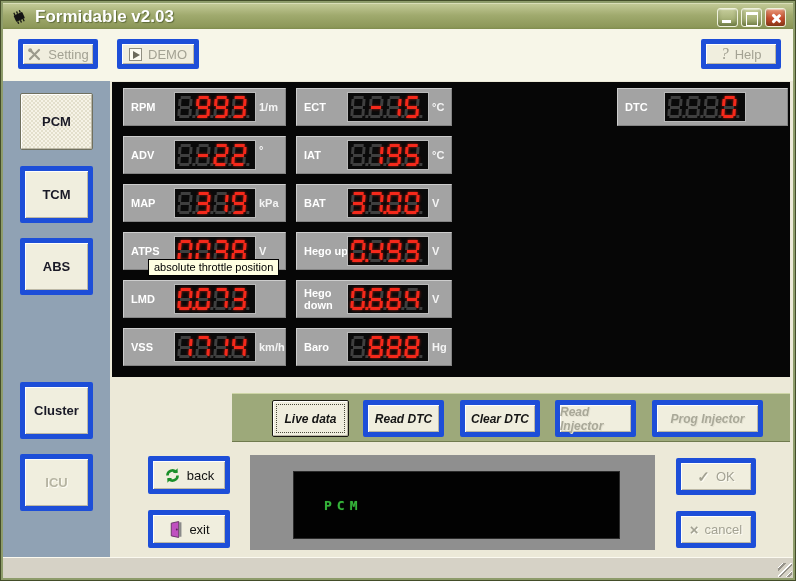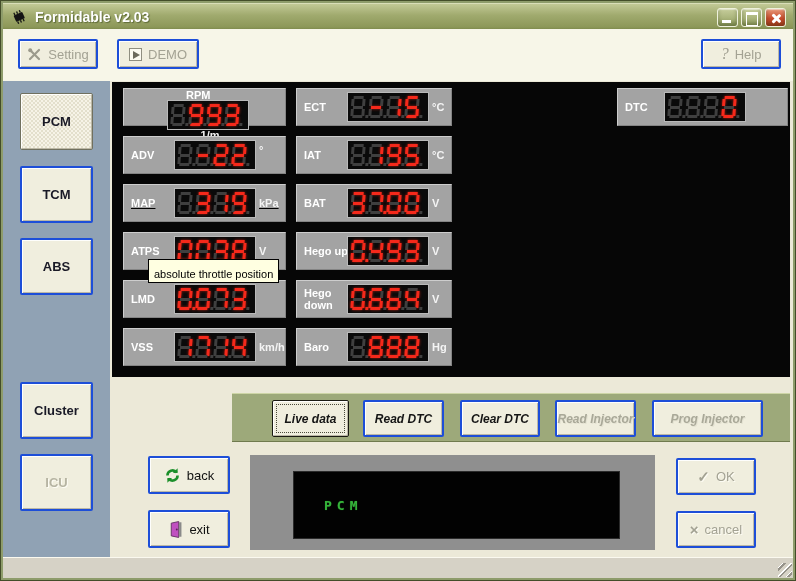--- a/index.html
+++ b/index.html
@@ -5,37 +5,37 @@
   html,body{margin:0;padding:0;background:#3a3a3a;}
   *{box-sizing:border-box;}
   .win{position:relative;width:796px;height:581px;background:#8e9c6b;
        font-family:"Liberation Sans",sans-serif;overflow:hidden;
        box-shadow:inset 0 0 0 1px #434d29;}
   
   .titlebar{position:absolute;left:3px;top:3px;width:790px;height:26px;
     background:linear-gradient(#c2c996,#a0aa6e 45%,#8d9859 92%,#7f8b4e);
     border-top:1px solid #d9deb8;display:flex;align-items:center;}
   .app-icon{margin-left:7px;flex:none;}
-  .title-text{color:#ffffff;font-weight:bold;font-size:14px;margin-left:7px;
+  .title-text{color:#ffffff;font-weight:bold;font-size:17px;margin-left:7px;
     text-shadow:1px 1px 1px #5f6b39;}
   .tbtn{position:absolute;top:8px;width:21px;height:19px;border:1px solid #eef1dc;
     border-radius:3px;box-shadow:inset 0 -3px 4px rgba(35,45,10,.35),inset 0 1px 1px rgba(255,255,255,.55);}
   .tbtn.min{left:717px;background:linear-gradient(#c6cd9b,#93a061);}
   .tbtn.max{left:741px;background:linear-gradient(#c6cd9b,#93a061);}
   .tbtn.close{left:765px;background:linear-gradient(#e89a7a,#c94c2d 55%,#b23d20);}
   .tbtn.min::after{content:"";position:absolute;left:4px;bottom:3px;width:9px;height:3px;background:#fff;}
   .tbtn.max::after{content:"";position:absolute;left:4px;top:3px;width:10px;height:10px;
     border:1px solid #fff;border-top-width:3px;}
   .tbtn.close::before,.tbtn.close::after{content:"";position:absolute;left:8.5px;top:3.5px;
     width:2.6px;height:11px;background:#fff;border-radius:1px;}
   .tbtn.close::before{transform:rotate(45deg);}
   .tbtn.close::after{transform:rotate(-45deg);}
   
   .toolbar{position:absolute;left:3px;top:29px;width:790px;height:52px;background:#f7f6e8;}
-  .btn3d{background:#f0eede;border:2px solid #1d4ed8;border-radius:2px;
+  .btn3d{background:#f0eede;border:5px solid #1d4ed8;border-radius:2px;
     box-shadow:inset 1px 1px 0 #fefefc,inset -1px -1px 0 #bcb8a6;
     display:flex;align-items:center;justify-content:center;gap:6px;position:absolute;
     font-size:12px;cursor:default;}
   .tool-btn{color:#a3a293;font-size:13px;}
   .demo-ico{width:13px;height:13px;border:1px solid #8f8e80;background:#fbfaf0;position:relative;flex:none;}
   .demo-ico::after{content:"";position:absolute;left:3px;top:2px;border-left:7px solid #6b6a5c;
     border-top:4px solid transparent;border-bottom:4px solid transparent;}
   .q-ico{font-size:16px;font-family:"Liberation Serif",serif;color:#a3a293;font-style:italic;}
   
   .body{position:absolute;left:3px;top:81px;width:790px;height:476px;background:#ece9d8;}
@@ -66,21 +66,21 @@
   .s-g{left:2px;top:9.5px;width:10px;height:3px;}
   .s-d{left:2px;top:19px;width:10px;height:3px;}
   .s-f{left:0;top:2.5px;width:3px;height:7px;}
   .s-b{left:11px;top:2.5px;width:3px;height:7px;}
   .s-e{left:0;top:12.5px;width:3px;height:7px;}
   .s-c{left:11px;top:12.5px;width:3px;height:7px;}
   .s-dp{left:15.2px;top:19px;width:3px;height:3px;background:#2c2c2c;}
   .s-dp.lit{background:#f5291b;}
   
   .tooltip{position:absolute;left:148px;top:259px;background:#ffffe1;border:1px solid #000;
-    font-size:11px;color:#000;padding:8px 5px 2px;white-space:nowrap;z-index:10;}
+    font-size:11px;color:#000;padding:1px 5px 2px;white-space:nowrap;z-index:10;}
   
   .greenbar{position:absolute;left:232px;top:393px;width:558px;height:49px;background:#9da97a;
     border-top:1px solid #cdd5a6;border-bottom:1px solid #6f7a4e;}
   .bar-btn{position:absolute;top:6px;height:37px;font-style:italic;font-weight:bold;
     font-size:12px;color:#151515;}
   .bar-btn.disabled{color:#a9a898;text-shadow:1px 1px 0 #e4e2d2;}
   .bar-btn.focused{border:1px solid #1a1a12;justify-content:center;}
   .bar-btn.focused::after{content:"";position:absolute;inset:3px;border:1px dotted #4a4a3a;}
   
   .ctl-btn{font-size:13px;color:#111;}
@@ -203,21 +203,21 @@
             <i class="s-b lit"></i>
             <i class="s-c lit"></i>
             <i class="s-d lit"></i>
             <i class="s-e lit"></i>
             <i class="s-f lit"></i>
             <i class="s-g"></i>
             <i class="s-dp"></i>
           </div>
         </div>
     </div>
-  <div class="gauge-panel col-left" style="top: 6px; flex-direction: column;">
+  <div class="gauge-panel col-left" style="top: 6px;">
         <div class="gauge-label">RPM</div>
         <div class="segdisp">
           <div class="sd">
             <i class="s-a"></i>
             <i class="s-b"></i>
             <i class="s-c"></i>
             <i class="s-d"></i>
             <i class="s-e"></i>
             <i class="s-f"></i>
             <i class="s-g"></i>
@@ -295,21 +295,21 @@
             <i class="s-c"></i>
             <i class="s-d lit"></i>
             <i class="s-e lit"></i>
             <i class="s-f"></i>
             <i class="s-g lit"></i>
             <i class="s-dp"></i>
           </div>
         </div>
         <div class="gauge-unit deg">°</div>
       </div>
-      <div class="gauge-panel col-left" style="top: 102px; text-decoration: underline;">
+      <div class="gauge-panel col-left" style="top: 102px;">
         <div class="gauge-label">MAP</div>
         <div class="segdisp">
           <div class="sd">
             <i class="s-a"></i>
             <i class="s-b"></i>
             <i class="s-c"></i>
             <i class="s-d"></i>
             <i class="s-e"></i>
             <i class="s-f"></i>
             <i class="s-g"></i>

